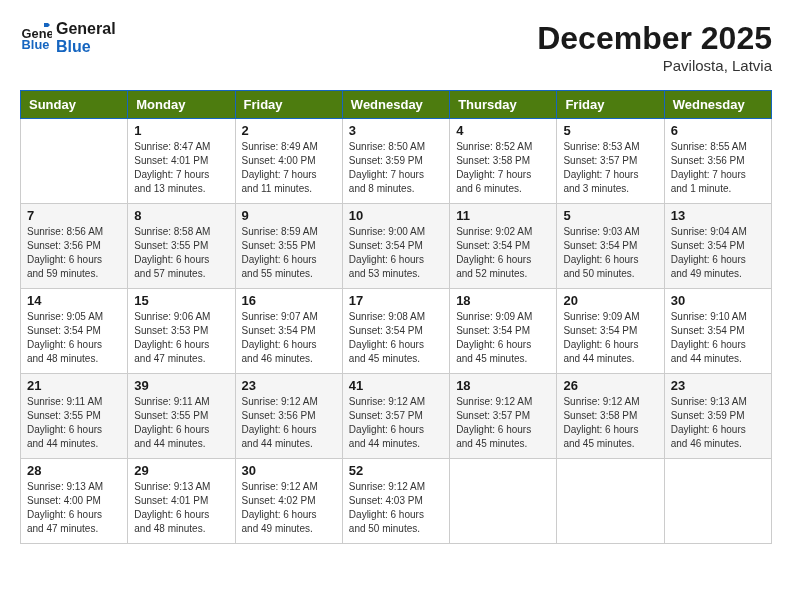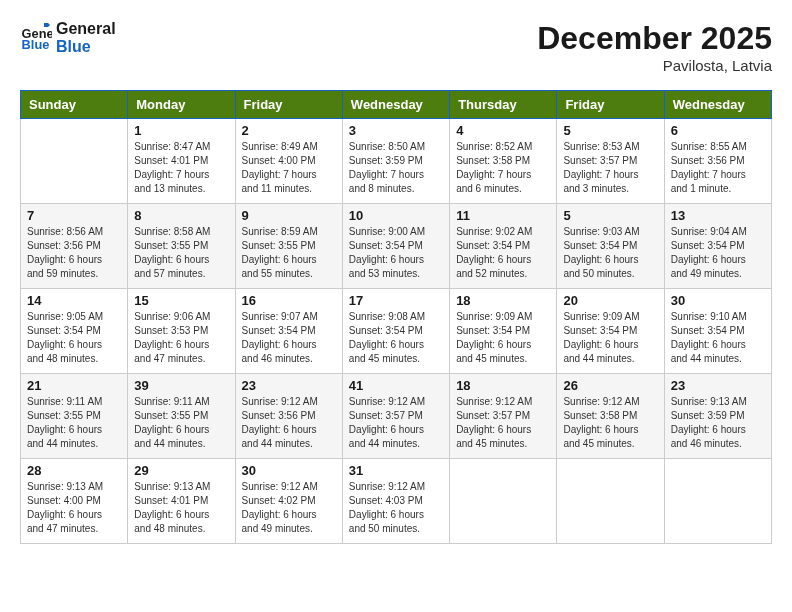--- a/index.html
+++ b/index.html
@@ -241,21 +241,21 @@
         </td>
         <td>
           <div class="day-number">29</div>
           <div class="cell-text">Sunrise: 9:13 AM<br>Sunset: 4:01 PM<br>Daylight: 6 hours<br>and 48 minutes.</div>
         </td>
         <td>
           <div class="day-number">30</div>
           <div class="cell-text">Sunrise: 9:12 AM<br>Sunset: 4:02 PM<br>Daylight: 6 hours<br>and 49 minutes.</div>
         </td>
         <td>
-          <div class="day-number">31</div>
+          <div class="day-number">52</div>
           <div class="cell-text">Sunrise: 9:12 AM<br>Sunset: 4:03 PM<br>Daylight: 6 hours<br>and 50 minutes.</div>
         </td>
         <td class="empty-cell"></td>
         <td class="empty-cell"></td>
         <td class="empty-cell"></td>
       </tr>
     </tbody>
 </table>
 
 </body></html>

